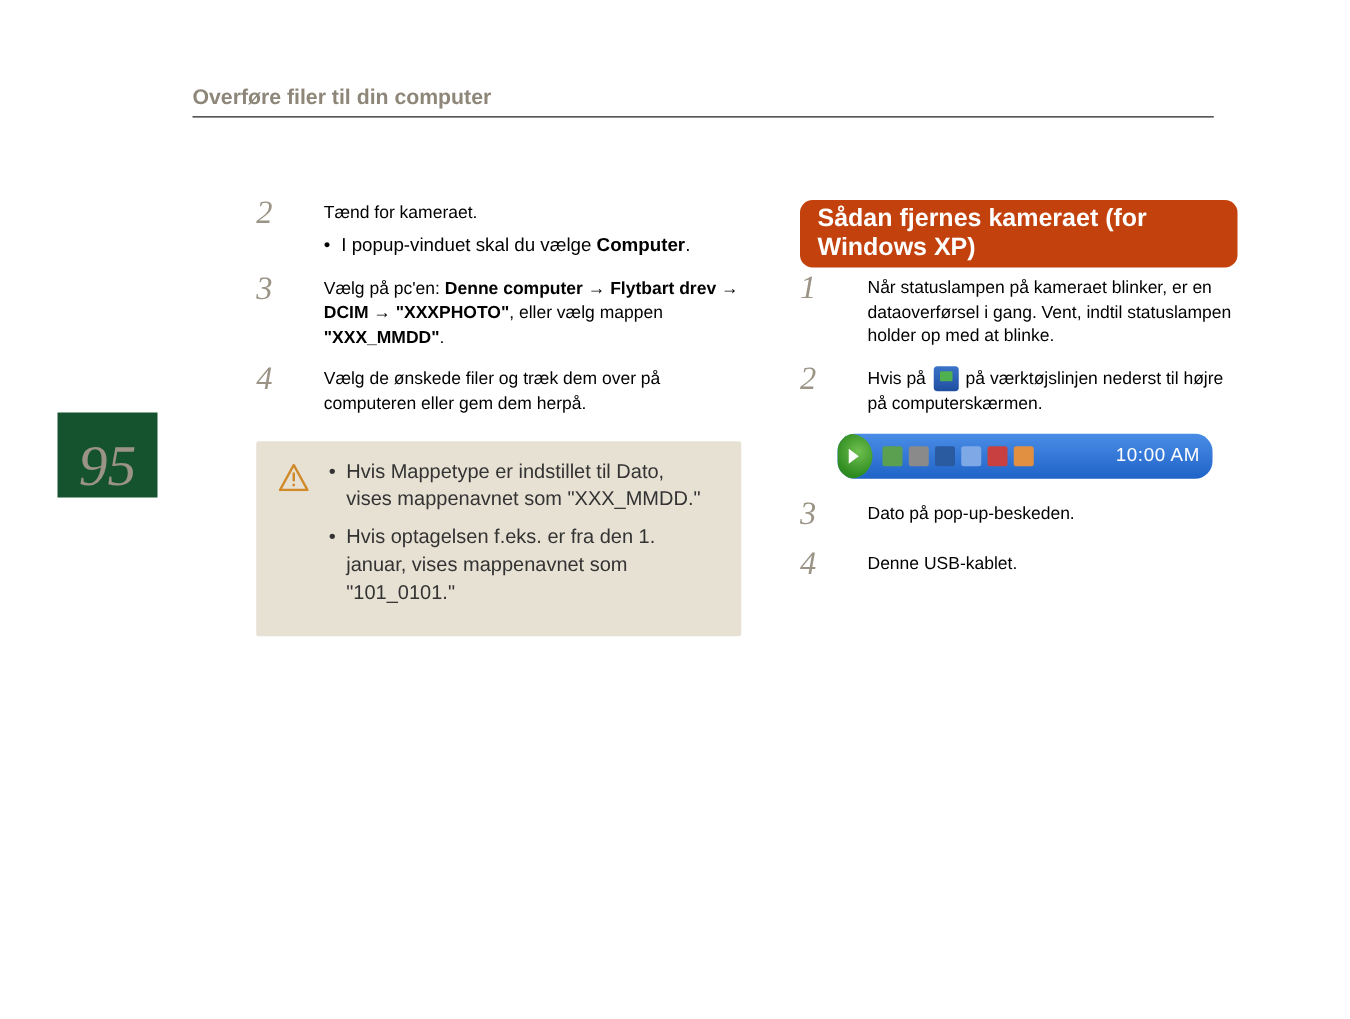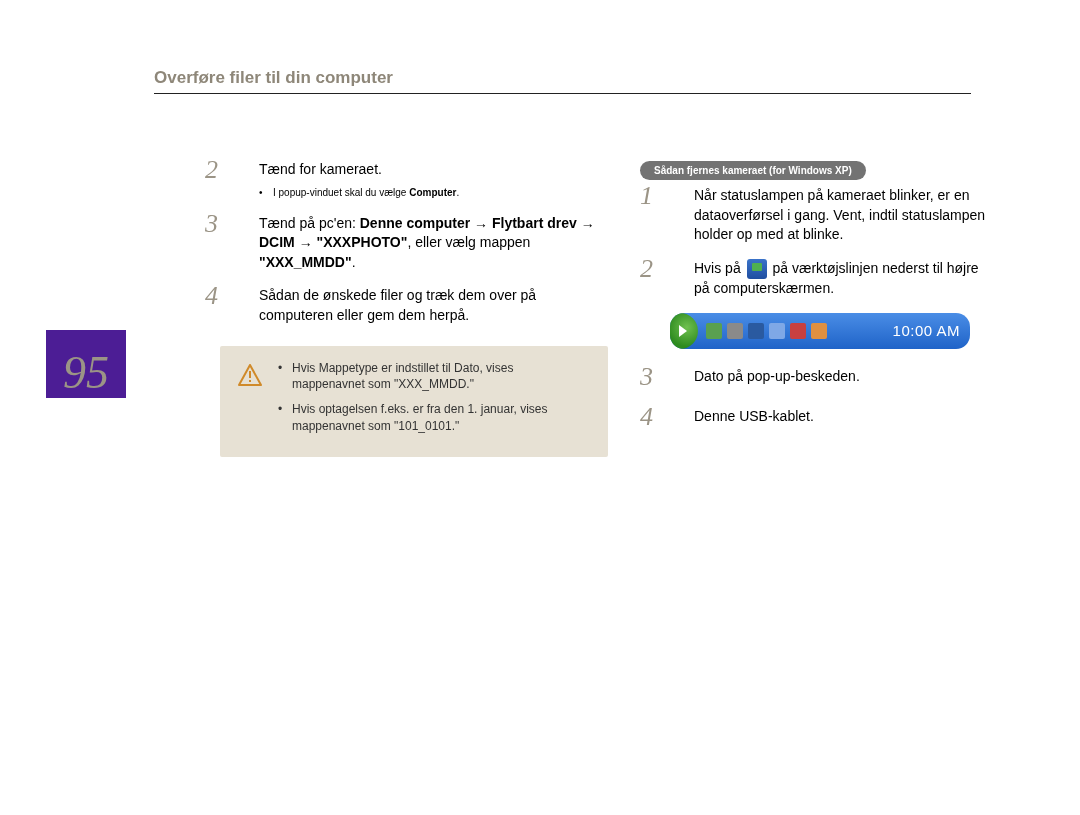--- a/index.html
+++ b/index.html
@@ -31,21 +31,21 @@
     width: 817px;
     height: 1px;
     background: #222;
   }
   .page-number-block {
     position: absolute;
     top: 330px;
     left: 46px;
     width: 80px;
     height: 66px;
-    background: #4c1d95;
+    background: #14532d;
     display: flex;
     align-items: flex-end;
     justify-content: center;
     padding-bottom: 2px;
   }
   .page-number {
     font-family: Georgia, 'Times New Roman', serif;
     font-style: italic;
     font-size: 46px;
     color: #9b9486;
@@ -83,40 +83,39 @@
   }
   .step-body {
     font-size: 14px;
     line-height: 1.4;
     margin-left: 24px;
   }
   .sub-bullet {
     margin-top: 6px;
     padding-left: 14px;
     position: relative;
-    font-size: 10px;
+    font-size: 15px;
   }
   .sub-bullet::before {
     content: "•";
     position: absolute;
     left: 0;
     top: 0;
   }
 
   .note-box {
     margin-top: 20px;
     background: #e7e1d4;
     border-radius: 2px;
     padding: 14px 26px 14px 58px;
     position: relative;
-    font-size: 12px;
+    font-size: 16px;
     color: #333;
     width: 388px;
     box-sizing: border-box;
-    margin-left: 15px;
   }
   .note-icon {
     position: absolute;
     left: 18px;
     top: 18px;
     width: 24px;
     height: 22px;
   }
   .note-bullet {
     position: relative;
@@ -126,23 +125,23 @@
   }
   .note-bullet::before {
     content: "•";
     position: absolute;
     left: 0;
     top: 0;
   }
 
   .section-pill {
     display: inline-block;
-    background: #737373;
+    background: #c2410c;
     color: #fff;
-    font-size: 10px;
+    font-size: 20px;
     font-weight: bold;
     padding: 4px 14px 4px 14px;
     border-radius: 10px;
     margin-bottom: 6px;
   }
   .section-intro {
     font-size: 14px;
     line-height: 1.4;
     margin-bottom: 14px;
   }
@@ -239,28 +238,28 @@
         <span>Tænd for kameraet.</span>
         <div class="sub-bullet">
           <span>I popup-vinduet skal du vælge </span><b>Computer</b><span>.</span>
         </div>
       </div>
     </div>
 
     <div class="step">
       <div class="step-num">3</div>
       <div class="step-body">
-        <span>Tænd på pc'en: </span><b>Denne computer → Flytbart drev → DCIM → "XXXPHOTO"</b><span>, eller vælg mappen </span><b>"XXX_MMDD"</b><span>.</span>
+        <span>Vælg på pc'en: </span><b>Denne computer → Flytbart drev → DCIM → "XXXPHOTO"</b><span>, eller vælg mappen </span><b>"XXX_MMDD"</b><span>.</span>
       </div>
     </div>
 
     <div class="step">
       <div class="step-num">4</div>
       <div class="step-body">
-        <span>Sådan de ønskede filer og træk dem over på computeren eller gem dem herpå.</span>
+        <span>Vælg de ønskede filer og træk dem over på computeren eller gem dem herpå.</span>
       </div>
     </div>
 
     <div class="note-box">
       <svg class="note-icon" viewBox="0 0 24 22">
         <path d="M12 1 L23 21 L1 21 Z" fill="none" stroke="#d08a2a" stroke-width="2" stroke-linejoin="round"></path>
         <rect x="11" y="7" width="2" height="7" fill="#d08a2a"></rect>
         <rect x="11" y="16" width="2" height="2" fill="#d08a2a"></rect>
       </svg>
       <div class="note-bullet">Hvis Mappetype er indstillet til Dato, vises mappenavnet som "XXX_MMDD."</div>

